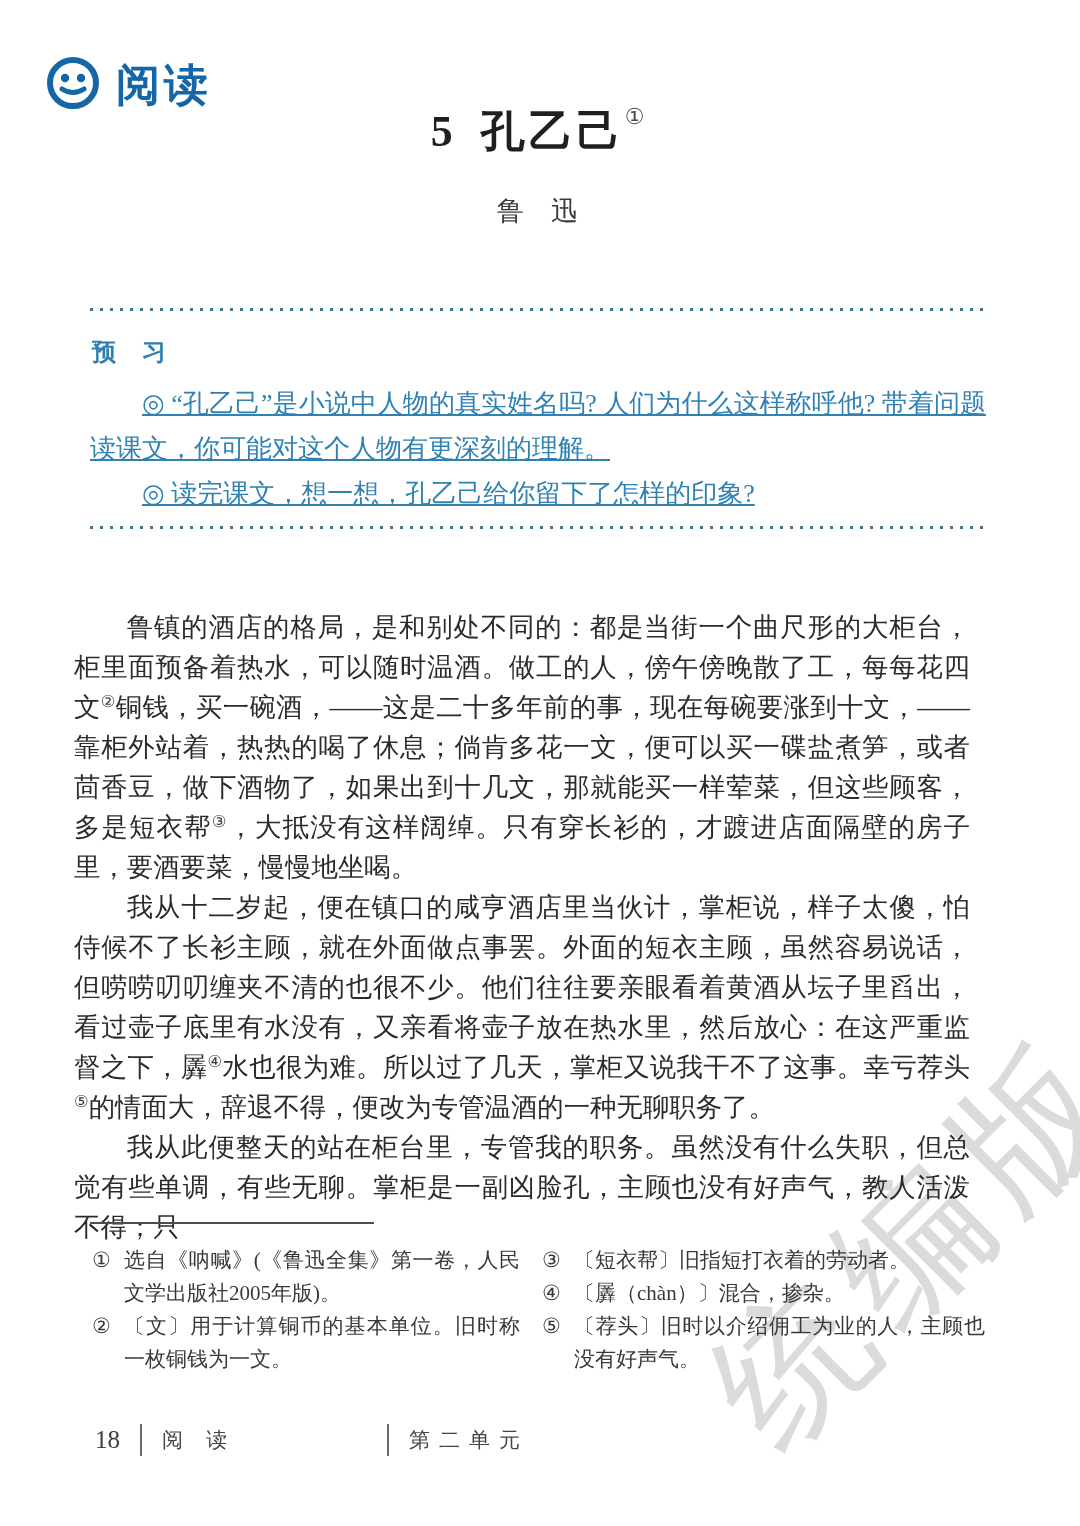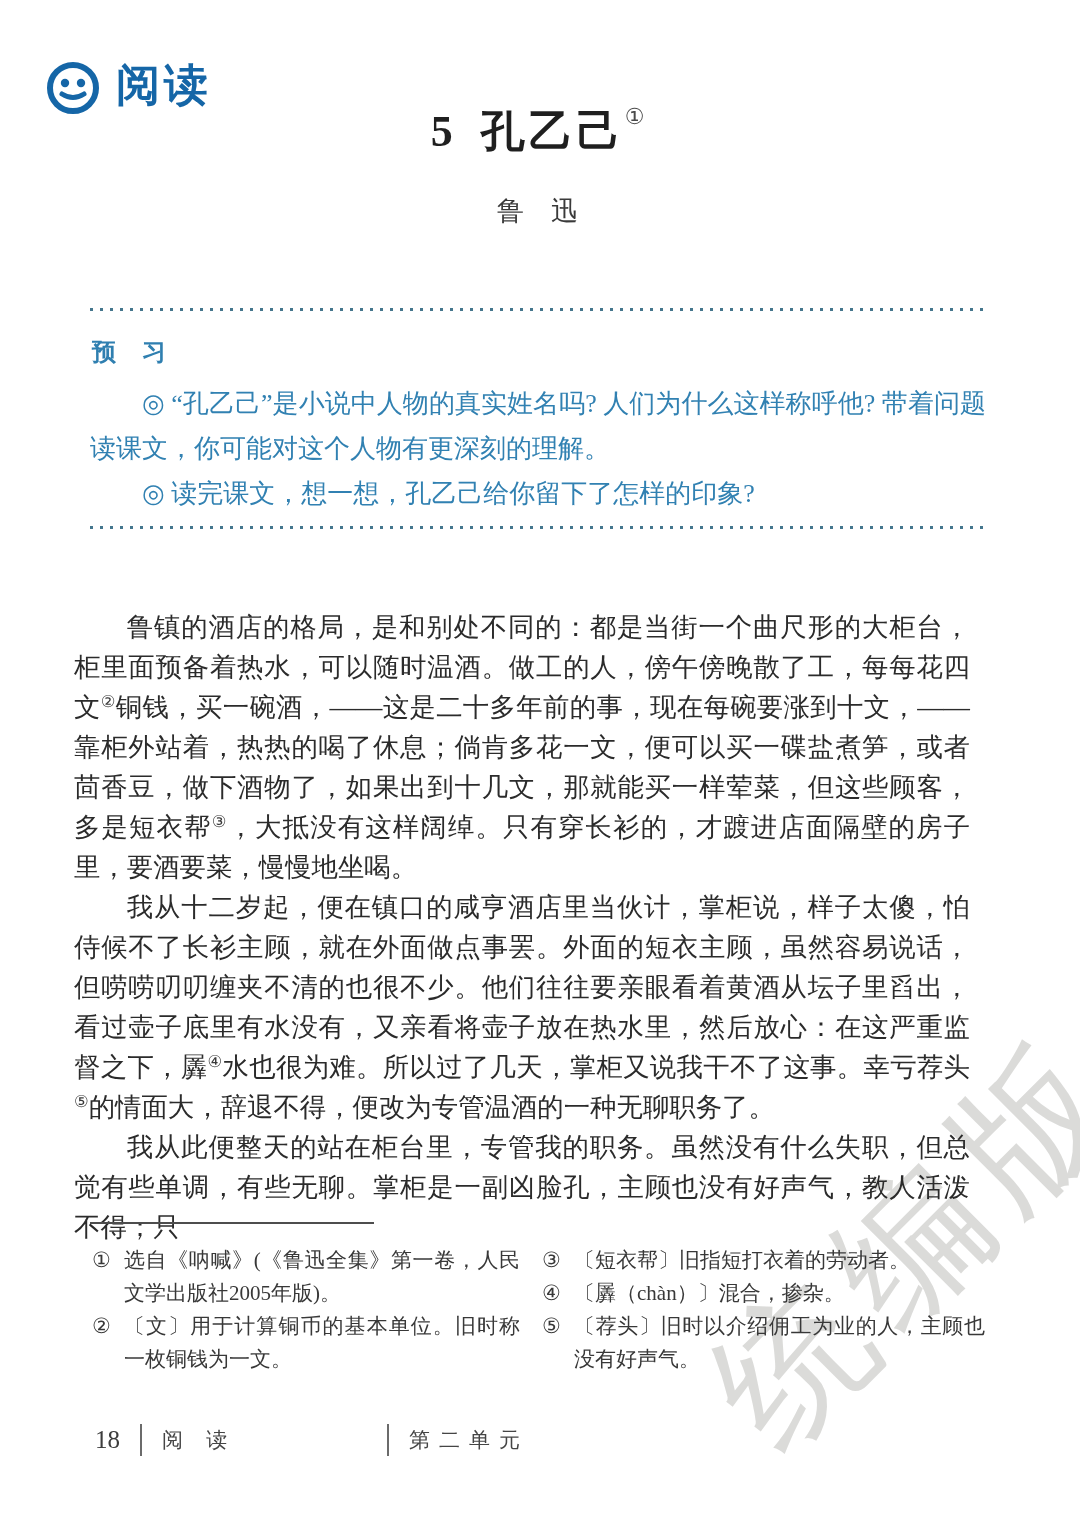--- a/index.html
+++ b/index.html
@@ -29,21 +29,21 @@
     font-family: "Liberation Serif", "DejaVu Serif", serif;
     white-space: nowrap;
     pointer-events: none;
   }
   
   .header {
     position: absolute;
     top: 56px;
     left: 46px;
     display: flex;
-    align-items: flex-end;
+    align-items: flex-start;
     gap: 16px;
     z-index: 2;
   }
   .logo-icon svg { display: block; }
   .logo-label {
     font-size: 44px;
     font-weight: 700;
     color: #1566a7;
     letter-spacing: 4px;
     font-family: "Liberation Sans", "DejaVu Sans", sans-serif;
@@ -103,20 +103,21 @@
     left: 90px;
     width: 896px;
     z-index: 2;
   }
   .preview-questions p {
     font-size: 26px;
     line-height: 45px;
     color: #3181b2;
     text-indent: 2em;
     text-align: justify;
+    text-decoration: underline;
   }
   
   .body-text {
     position: absolute;
     top: 607px;
     left: 74px;
     width: 896px;
     z-index: 1;
   }
   .body-text p {

